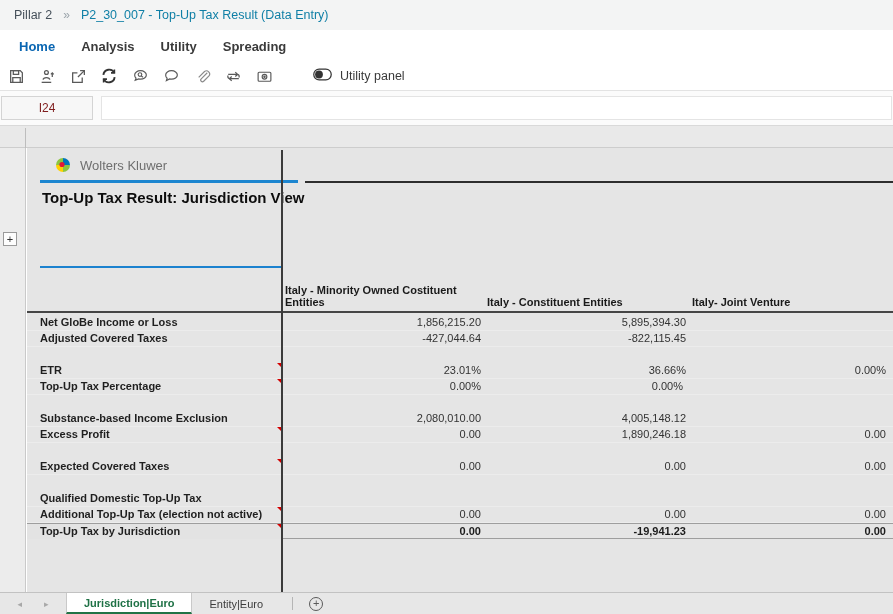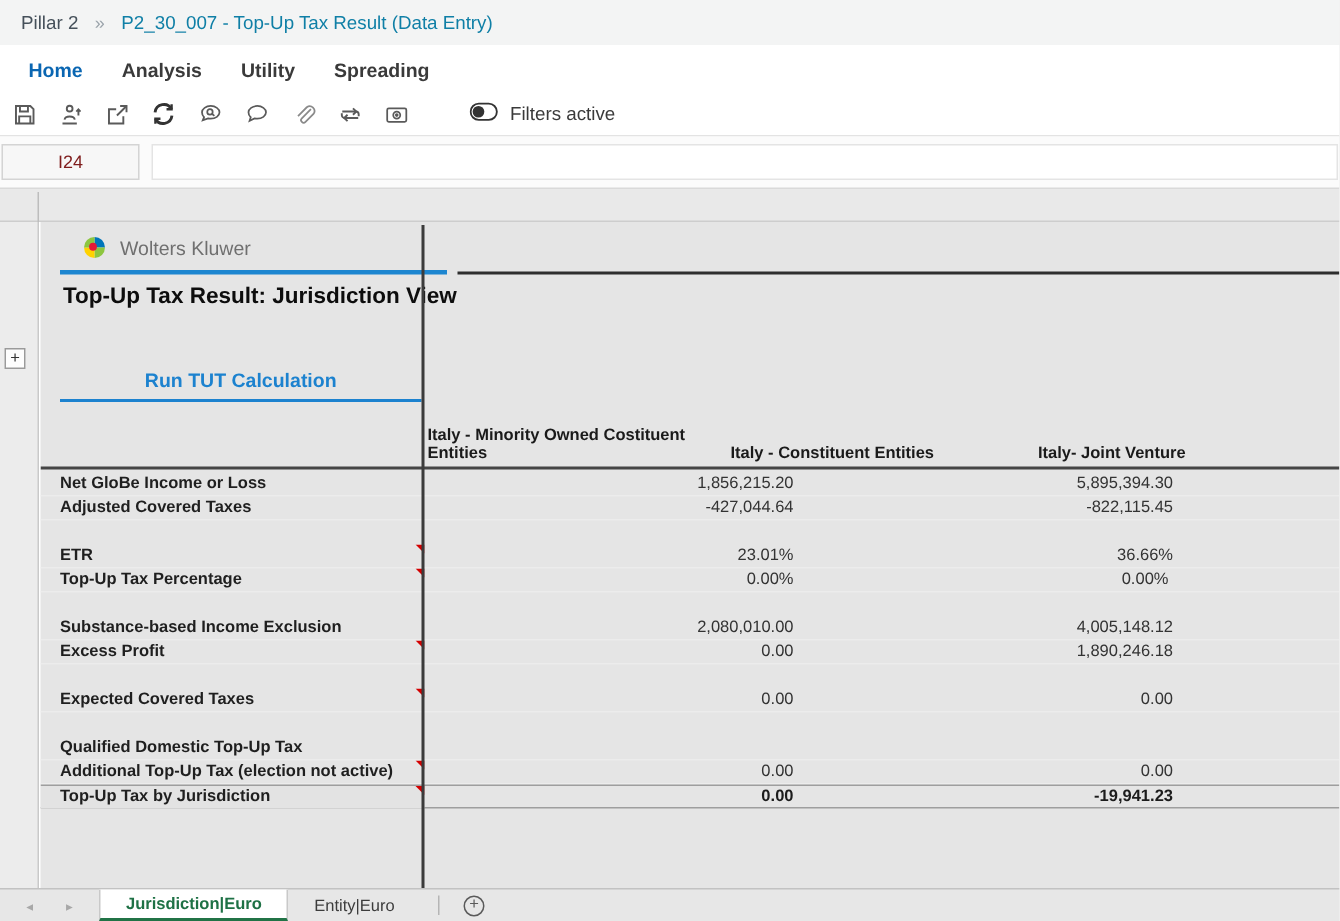--- a/index.html
+++ b/index.html
@@ -92,21 +92,21 @@
     display:grid;grid-template-columns:256px 202px 205px 203px;align-items:end;
     border-bottom:2px solid #454545;box-sizing:border-box;
   }
   .th{font-size:11px;font-weight:bold;color:#1a1a1a;line-height:12px;padding:0 0 3px 2px;cursor:cell;}
   .th.wrap{max-width:196px;}
   .tbody{position:absolute;left:0;top:167px;width:866px;}
   .t-row{
     display:grid;grid-template-columns:256px 202px 205px 203px;height:16px;box-sizing:border-box;
     font-size:11px;line-height:15px;
   }
-  .t-row.data{border-bottom:1px solid #ececec;gap:48px;}
+  .t-row.data{border-bottom:1px solid #ececec;}
   .t-row .cl{
     padding-left:13px;font-weight:bold;color:#1f1f1f;position:relative;
     white-space:nowrap;overflow:hidden;cursor:cell;
   }
   .t-row .cv{text-align:right;color:#333;cursor:cell;}
   .t-row .cv1{padding-right:4px;}
   .t-row .cv2{padding-right:4px;}
   .t-row .cv3{padding-right:7px;}
   .t-row.total{border-top:1px solid #9e9e9e;border-bottom:1px solid #9e9e9e;}
   .t-row.total .cl{background:#e3e3e3;}
@@ -232,21 +232,21 @@
           <circle cx="8" cy="8.2" r="2.2"></circle>
           <circle cx="8" cy="8.2" r="0.6" fill="#5a5a5a"></circle>
         </svg>
       </span>
   </button>
   <button class="filters-toggle">
     <span><svg width="19" height="13" viewBox="0 0 20 13" fill="none">
           <rect x="0.8" y="0.8" width="18.4" height="11.4" rx="5.7" stroke="#333" stroke-width="1.3"></rect>
           <circle cx="6.3" cy="6.5" r="4.1" fill="#333"></circle>
         </svg></span>
-    <span class="lbl">Filters active</span>
+    <span class="lbl">Utility panel</span>
   </button>
 </div>
 
 <div class="formula-row">
   <div class="name-box">I24</div>
   <input class="formula-input" type="text" value="" style="">
 </div>
 
 <div class="col-band"></div>
 <div class="gutter-divider-ext"></div>
@@ -265,21 +265,20 @@
         <path d="M8 8 L1 8 A7 7 0 0 1 8 1 Z" fill="#8dc63f"></path>
         <circle cx="7" cy="7.5" r="2.6" fill="#e31837"></circle>
       </svg>
     </span>
     <span class="logo-text">Wolters Kluwer</span>
   </div>
   <div class="blue-rule"></div>
   <div class="dark-rule"></div>
   <div class="sheet-title">Top-Up Tax Result: Jurisdiction View</div>
 
-  <button class="run-btn">Run TUT Calculation</button>
   <div class="run-rule"></div>
 
   <div class="thead">
     <div class="th"></div>
     <div class="th wrap">Italy - Minority Owned Costituent Entities</div>
     <div class="th">Italy - Constituent Entities</div>
     <div class="th">Italy- Joint Venture</div>
   </div>
 
   <div class="tbody">

